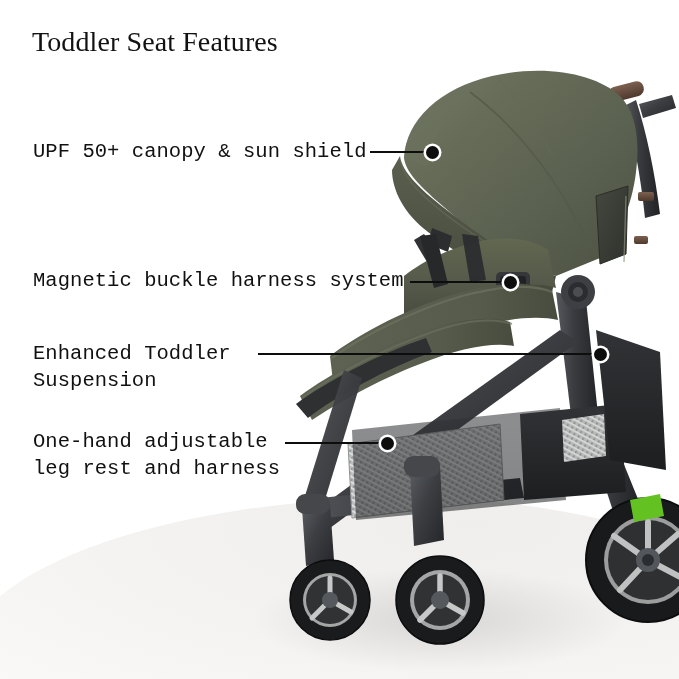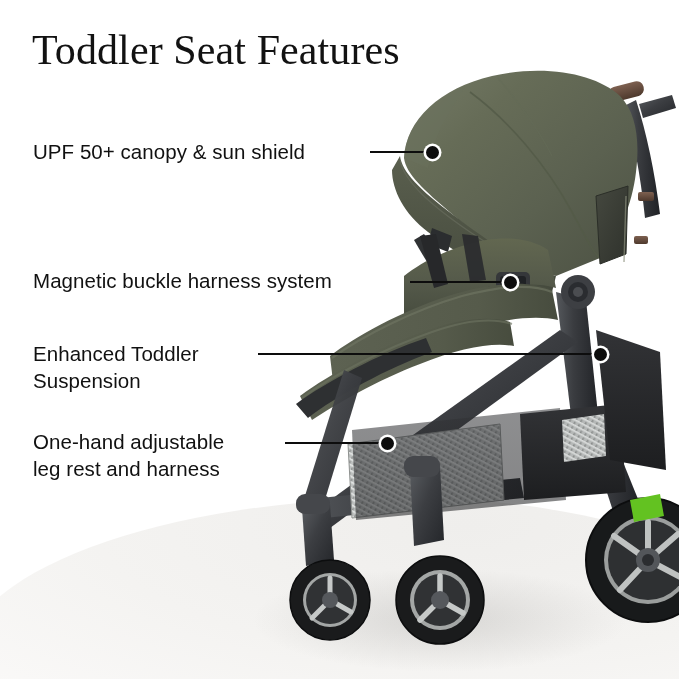--- a/index.html
+++ b/index.html
@@ -32,29 +32,29 @@
     width:520px; height:120px;
     background:radial-gradient(50% 60% at 50% 50%, rgba(120,118,115,.22) 0%, rgba(120,118,115,0) 72%);
     pointer-events:none;
   }
 
   
   .title{
     position:absolute;
     left:32px; top:26px;
     font-family:"Liberation Serif", serif;
-    font-size:42px;
+    font-size:28px;
     font-weight:400;
     letter-spacing:.1px;
     color:#121212;
     white-space:nowrap;
   }
   .label{
     position:absolute;
-    font-family:Liberation Sans, sans-serif;
+    font-family:Liberation Mono, monospace;
     font-size:20.5px;
     font-weight:400;
     color:#111111;
     letter-spacing:.05px;
     line-height:27px;
     white-space:pre-line;
   }
 
   
   .callout-line{

